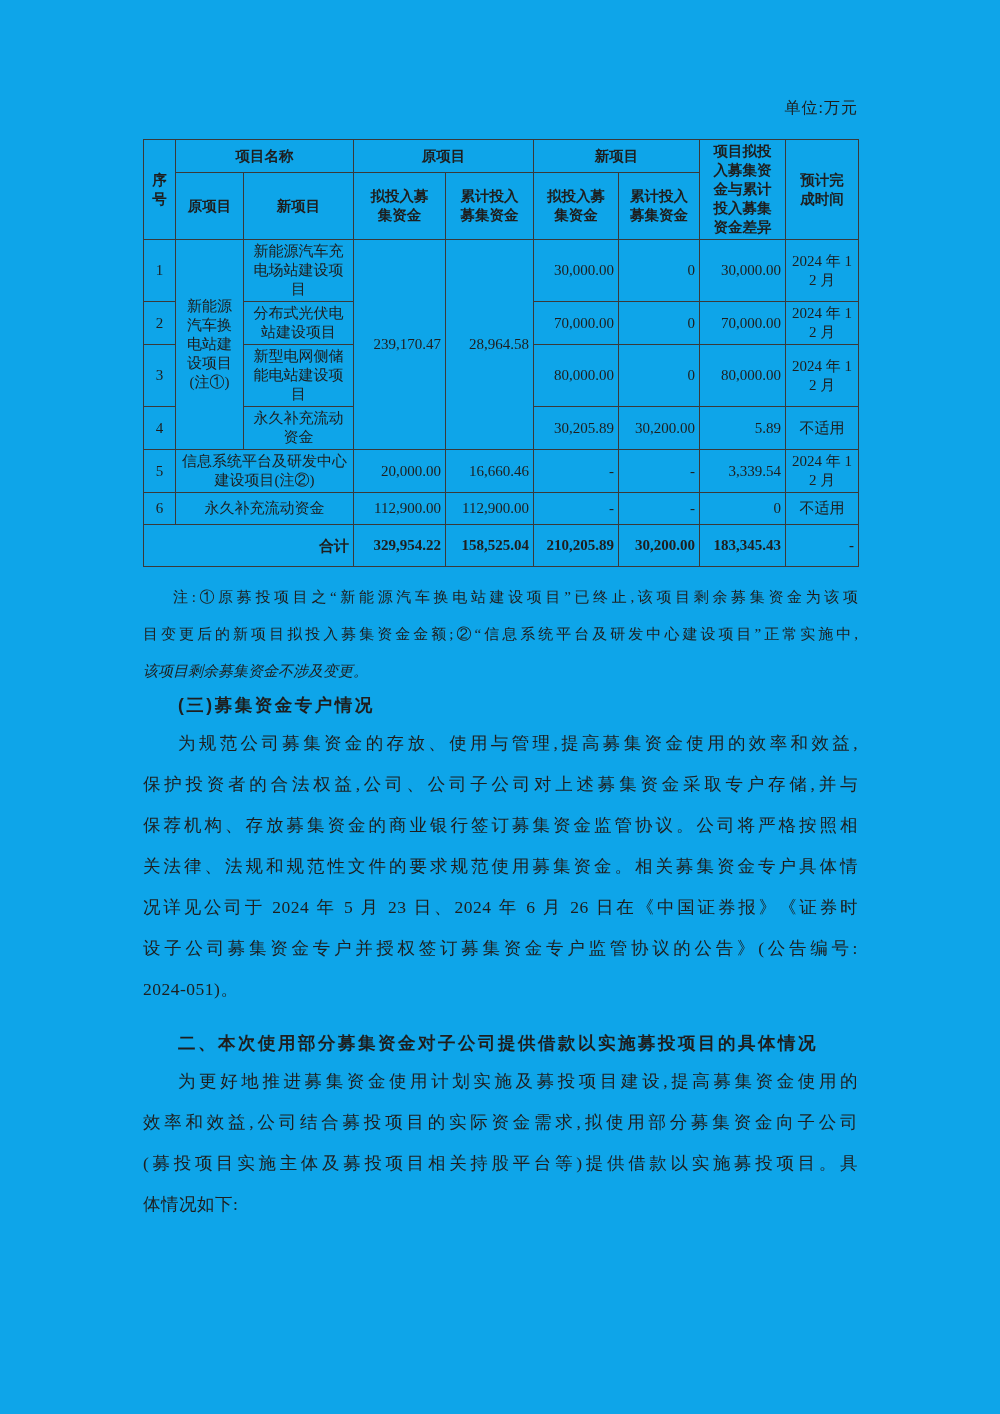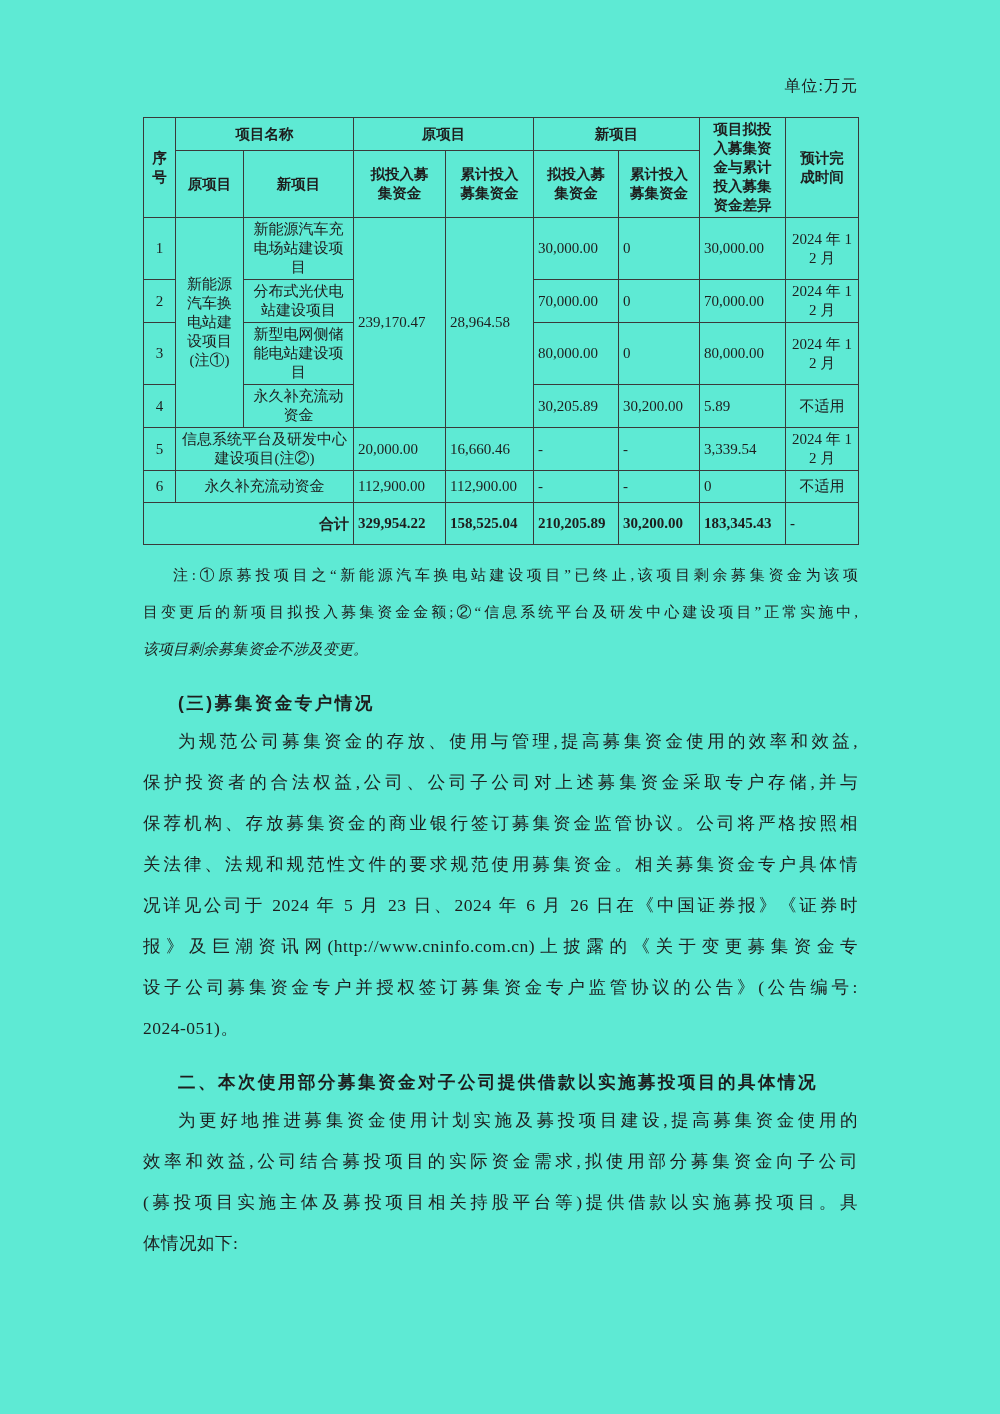--- a/index.html
+++ b/index.html
@@ -1,21 +1,21 @@
 <!DOCTYPE html>
 <html><head>
 <meta charset="utf-8">
 <style>
   html,body { margin:0; padding:0; background:#ffffff; }
   .page {
     position:relative;
     width:1000px; height:1414px;
-    background:#5eead4;
+    background:#0ea5e9;
     box-sizing:border-box;
-    padding:76px 142px 0 143px;
+    padding:98px 142px 0 143px;
     font-family:"Liberation Serif","DejaVu Serif",serif;
     color:#1e1e1e;
     overflow:hidden;
   }
   .unit {
     text-align:right;
     font-size:16px; line-height:20px;
     letter-spacing:1px;
     margin-bottom:21px;
   }
@@ -42,21 +42,21 @@
   }
   tr.hr1 { height:32px; }
   tr.hr2 { height:64px; }
   tr.r1 { height:60px; }
   tr.r2 { height:38px; }
   tr.r3 { height:60px; }
   tr.r4 { height:42px; }
   tr.r5 { height:40px; }
   tr.r6 { height:32px; }
   tr.rt { height:42px; }
-  td.num { text-align:left; padding-right:7px; }
+  td.num { text-align:right; padding-right:7px; }
   td.ctr { text-align:center; }
   td.name { text-align:center; }
   td.origproj { padding:2px 9px; }
   tr.rt td { font-weight:bold; }
   tr.rt td.lbl {
     text-align:right;
     font-family:"Liberation Sans","DejaVu Sans",sans-serif;
   }
   .note { margin-top:12px; }
   .note-line {
@@ -65,21 +65,21 @@
   }
   .note-line.first { text-indent:2em; }
   .note-line.last { text-align-last:left;font-style:italic; }
   .heading {
     font-family:"Liberation Sans","DejaVu Sans",sans-serif;
     font-weight:bold;
     font-size:17.5px; line-height:30px;
     text-indent:2em;
     letter-spacing:2.5px;
   }
-  .heading-sub { margin-top:20px; }
+  .heading-sub { margin-top:0; }
   .heading-main { margin-top:18px; }
   .para { margin-top:3px; }
   .text-line {
     font-size:17.5px; line-height:41px;
     text-align:justify; text-align-last:justify;
     letter-spacing:0.5px;
   }
   .text-line.first { text-indent:2em; }
   .text-line.last { text-align-last:left; }
 </style>
@@ -196,21 +196,20 @@
   </div>
 
   <div class="heading heading-sub">(三)募集资金专户情况</div>
 
   <div class="para">
     <div class="text-line first">为规范公司募集资金的存放、使用与管理,提高募集资金使用的效率和效益,</div>
     <div class="text-line">保护投资者的合法权益,公司、公司子公司对上述募集资金采取专户存储,并与</div>
     <div class="text-line">保荐机构、存放募集资金的商业银行签订募集资金监管协议。公司将严格按照相</div>
     <div class="text-line">关法律、法规和规范性文件的要求规范使用募集资金。相关募集资金专户具体情</div>
     <div class="text-line">况详见公司于 2024 年 5 月 23 日、2024 年 6 月 26 日在《中国证券报》《证券时</div>
-    <div class="text-line">报》及巨潮资讯网(http://www.cninfo.com.cn)上披露的《关于变更募集资金专</div>
     <div class="text-line">设子公司募集资金专户并授权签订募集资金专户监管协议的公告》(公告编号:</div>
     <div class="text-line last">2024-051)。</div>
   </div>
 
   <div class="heading heading-main">二、本次使用部分募集资金对子公司提供借款以实施募投项目的具体情况</div>
 
   <div class="para">
     <div class="text-line first">为更好地推进募集资金使用计划实施及募投项目建设,提高募集资金使用的</div>
     <div class="text-line">效率和效益,公司结合募投项目的实际资金需求,拟使用部分募集资金向子公司</div>
     <div class="text-line">(募投项目实施主体及募投项目相关持股平台等)提供借款以实施募投项目。具</div>

